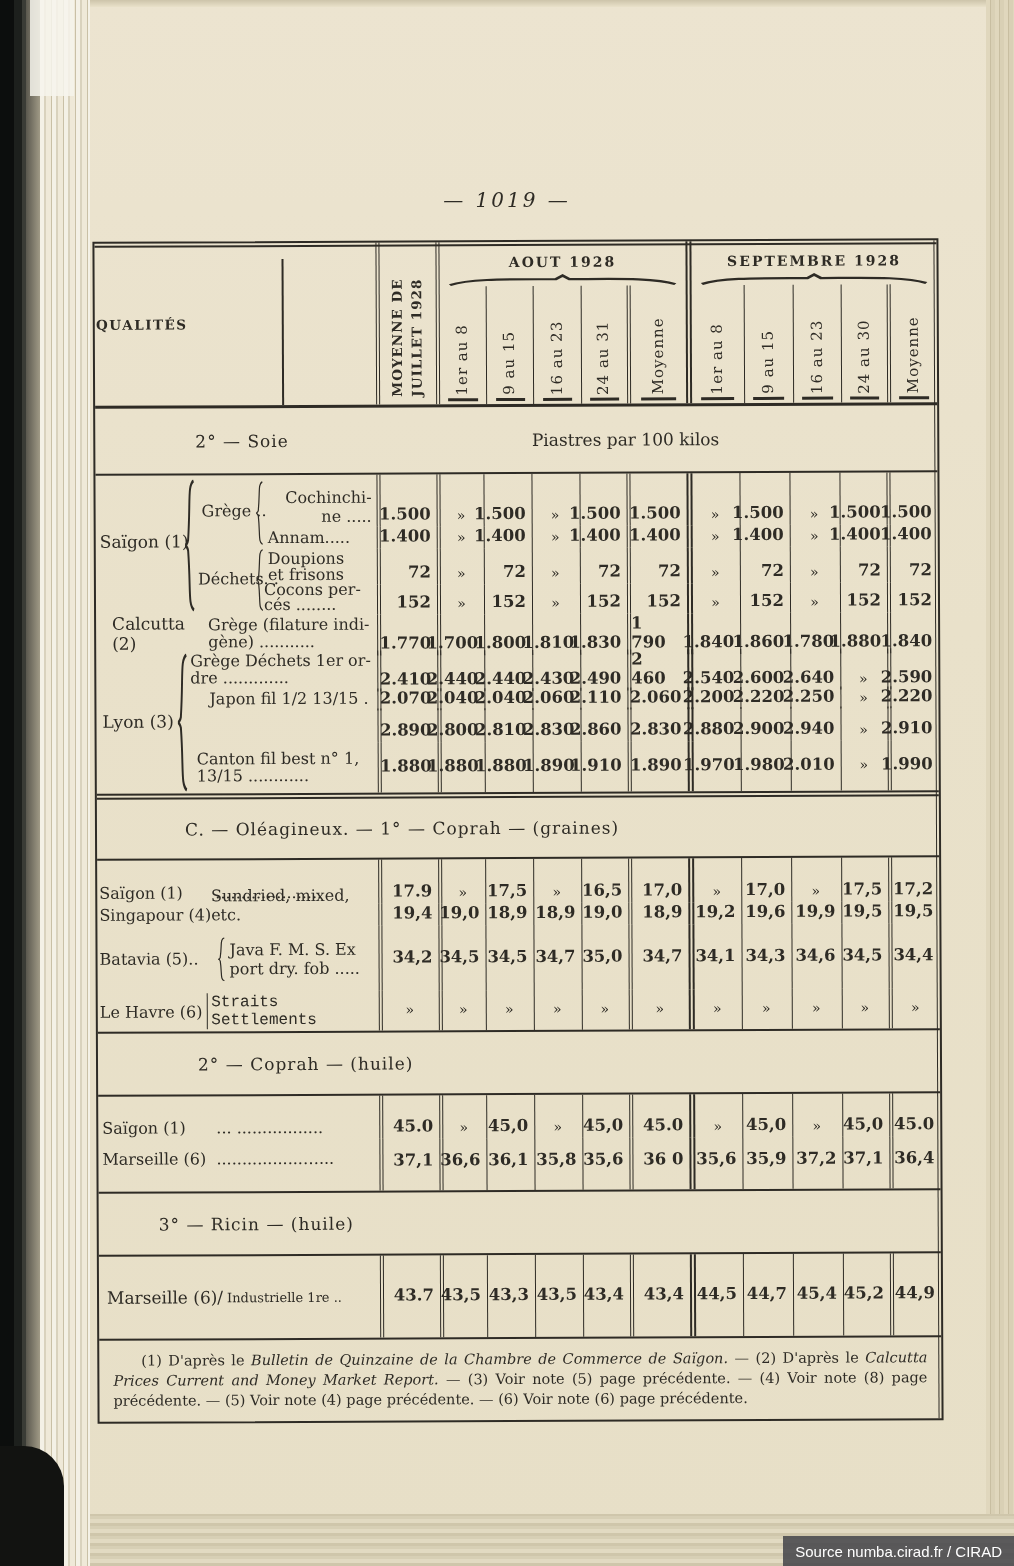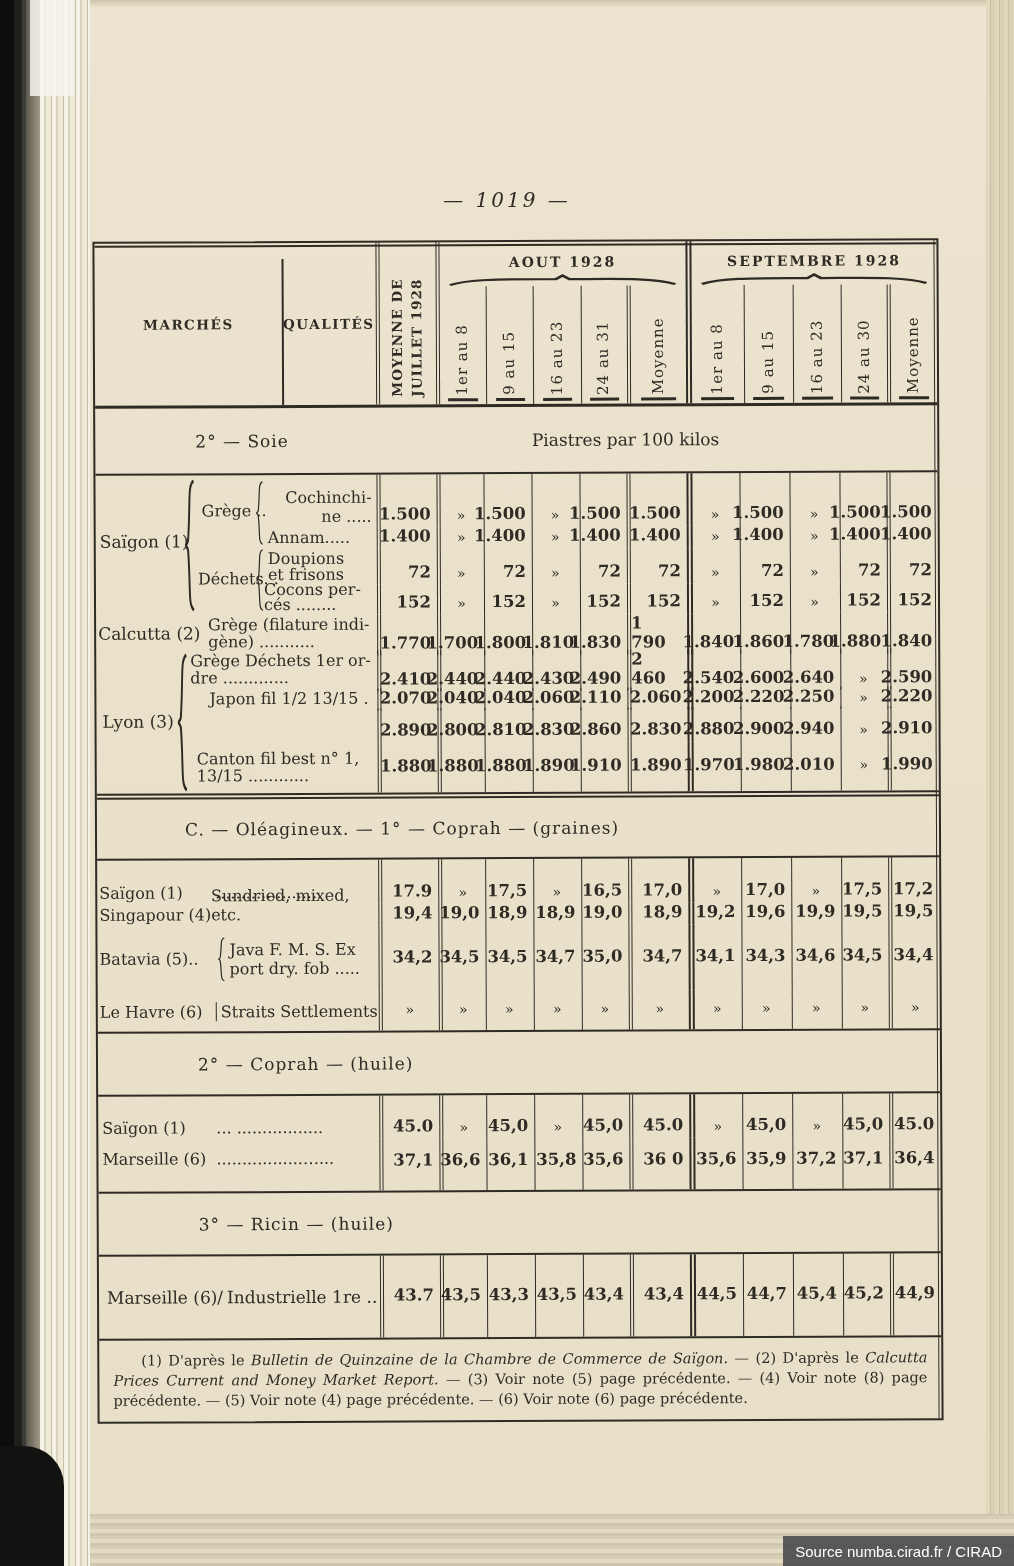--- a/index.html
+++ b/index.html
@@ -66,21 +66,21 @@
   .rotcell::after { content:""; position:absolute; bottom:3px; left:18%; width:64%; height:3px; background:#2e2b25; }
   .rotcell .rot { font-size:15px; }
 
   
   .stitle { display:flex; align-items:center; font-size:17px; border-bottom:2px solid #2e2b25; }
   .st-soie { height:67px; }
   .st-soie .t { margin-left:100px; letter-spacing:1px; }
   .st-soie .unit { margin-left:auto; margin-right:218px; font-size:17px; }
   .st-oleag { height:61px; } .st-oleag .t { margin-left:88px; letter-spacing:1px; }
   .st-coprah { height:63px; } .st-coprah .t { margin-left:100px; letter-spacing:1px; }
-  .st-ricin { height:63px; } .st-ricin .t { margin-left:100px; letter-spacing:1px;text-align:right; }
+  .st-ricin { height:63px; } .st-ricin .t { margin-left:60px; letter-spacing:1px;text-align:right; }
 
   
   .brow { display:flex; }
   .lab { width:281px; position:relative; font-size:16px; }
   .vals { flex:1; display:grid; grid-template-columns:60px 47px 48px 48px 47px 60px 53px 50px 50px 47px 51px; }
   .v { display:flex; justify-content:flex-end; align-items:flex-end;
        padding:0 6px 3px 0; font-weight:600; font-size:16.5px; }
   .v.rep { justify-content:center; padding-right:2px; font-weight:500; font-size:14px; }
   .v.cen { align-items:center; }
   .v.topv { align-items:flex-start; padding-top:12px; }
@@ -94,35 +94,35 @@
   .sg-lab .grege { position:absolute; left:106px; top:26px; }
   .sg-lab .brace-m1 { position:absolute; left:158px; top:6px; width:11px; height:64px; }
   .sg-lab .it-coch { position:absolute; left:172px; top:13px; width:104px; text-align:right; line-height:19px; }
   .sg-lab .it-annam { position:absolute; left:172px; top:53px; width:104px; }
   .sg-lab .dechets { position:absolute; left:102px; top:94px; }
   .sg-lab .brace-m2 { position:absolute; left:158px; top:74px; width:11px; height:62px; }
   .sg-lab .it-doup { position:absolute; left:172px; top:76px; width:104px; line-height:16px; }
   .sg-lab .it-coco { position:absolute; left:168px; top:107px; width:110px; line-height:15px; }
 
   .calc-lab { display:flex; align-items:center; }
-  .calc-lab .mname { width:112px; padding-left:2px; font-size:17px; }
+  .calc-lab .mname { width:112px; padding-left:16px; font-size:17px; }
   .calc-lab .q { line-height:17px; }
 
   .lyon-lab .mname { position:absolute; left:6px; top:60px; font-size:17px; }
   .lyon-lab .brace-big { position:absolute; left:78px; top:2px; width:15px; height:138px; }
   .lyon-lab .it1 { position:absolute; left:94px; top:1px; width:186px; line-height:17px; }
   .lyon-lab .it2 { position:absolute; left:96px; top:38px; width:186px;margin-left:17px; }
   .lyon-lab .it3 { position:absolute; left:96px; top:57px; width:186px; line-height:17px; }
   .lyon-lab .it4 { position:absolute; left:100px; top:99px; width:180px; line-height:17px; }
 
   .ole-lab { display:flex; align-items:flex-end; padding-bottom:2px; }
   .ole-lab .mname { width:118px; padding-left:2px; }
   .ole-lab.cen2 { align-items:center; padding-bottom:0; }
   .ole-lab .brace-s { width:11px; height:44px; margin-right:3px; }
-  .ole-lab .q.bar { border-left:1.5px solid #2e2b25; padding-left:4px; }
+  .ole-lab .q.bar { border-left:1.5px solid #2e2b25; padding-left:4px;font-family:Liberation Mono, monospace; }
 
   .cop-lab { display:flex; align-items:flex-end; padding-bottom:2px; }
   .cop-lab .mname { width:118px; padding-left:4px; }
   .cop-lab.topl { align-items:flex-start; padding-top:10px; }
 
   .ric-lab { display:flex; align-items:center; }
   .ric-lab .mname { width:128px; padding-left:8px; font-size:17px; }
 
   
   .soie-body { border-bottom:6px double #2e2b25; }
@@ -147,21 +147,20 @@
   <div class="edge-topleft"></div>
   <div class="spine"></div>
   <div class="corner-bl"></div>
 
   <div class="pagenum">— 1019 —</div>
 
   <div class="tbox">
 
     <div class="thead">
       <div class="h-labels">
-        <div class="h-m">Marchés</div>
         <div class="h-q">Qualités</div>
       </div>
       <div class="h-j bd">
         <span class="rot">Moyenne de
 Juillet 1928</span>
       </div>
       <div class="h-group g-aout bd">
         <div class="h-gtitle">Aout 1928</div>
         <div class="h-brace">
           <svg viewBox="0 0 100 10" preserveAspectRatio="none">
@@ -531,21 +530,21 @@
     </div>
 
     <div class="stitle st-ricin">
       <span class="t">3° — Ricin — (huile)</span>
     </div>
 
     <div class="ricin-body">
       <div class="brow">
         <div class="lab ric-lab" style="height:82px">
           <span class="mname">Marseille (6)/</span>
-          <span class="q" style="font-size:17px">Industrielle 1re ..</span>
+          <span class="q" style="font-size:13px">Industrielle 1re ..</span>
         </div>
         <div class="vals" style="height:82px">
           <div class="v bd cen">43.7</div>
           <div class="v bd cen">43,5</div>
           <div class="v bs cen">43,3</div>
           <div class="v bs cen">43,5</div>
           <div class="v bs cen">43,4</div>
           <div class="v bd cen">43,4</div>
           <div class="v bg cen">44,5</div>
           <div class="v bs cen">44,7</div>

